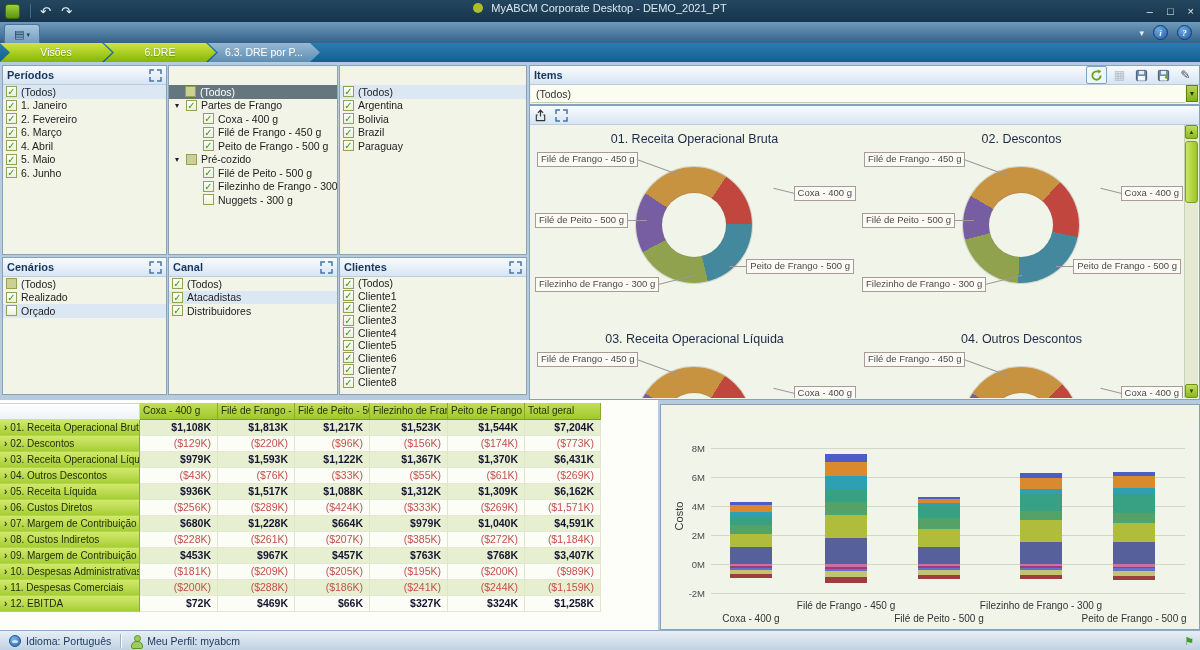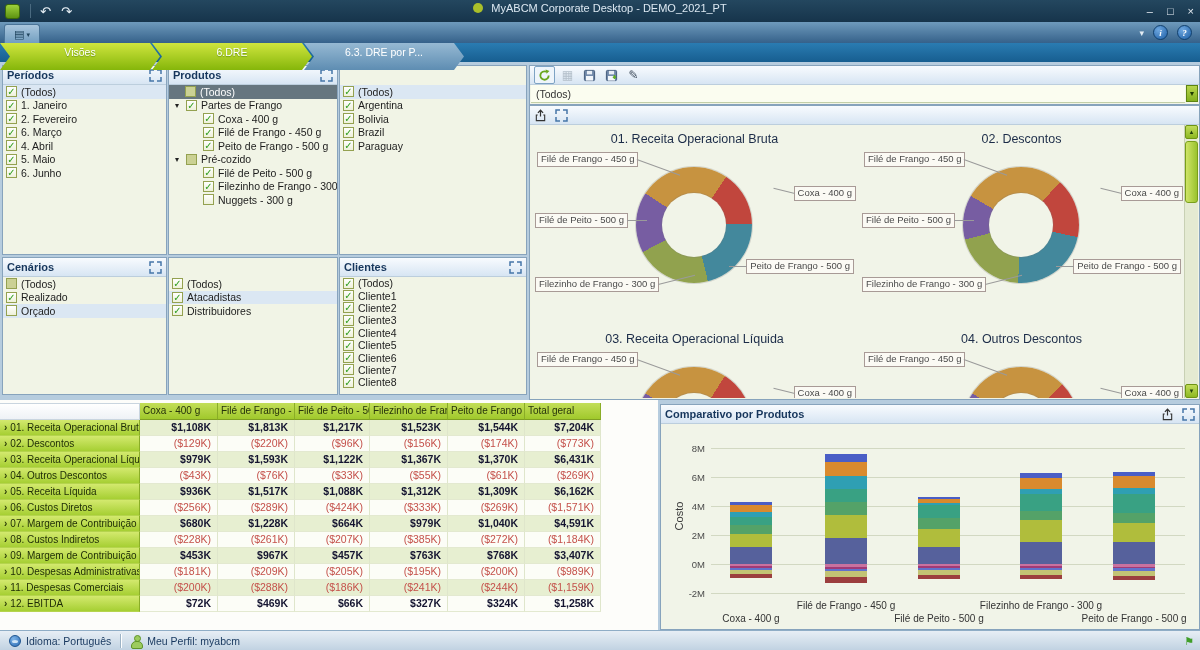--- a/index.html
+++ b/index.html
@@ -21,21 +21,21 @@
   .toolbar{position:absolute;left:0;top:22px;width:1200px;height:21px;background:linear-gradient(#6e9abc,#35618a);border-bottom:1px solid #24506f;}
   .menu-btn{position:absolute;left:4px;top:2px;height:19px;width:34px;background:linear-gradient(#a9c6dd,#6f9cbf);border:1px solid #4a7498;border-bottom:none;border-radius:3px 3px 0 0;display:flex;align-items:center;justify-content:center;gap:2px;color:#17364e;}
   .menu-btn .mi{font-size:11px;color:#20455f;}
   .menu-btn .md{font-size:7px;color:#20455f;}
   .toolbar-right{position:absolute;right:8px;top:0;height:21px;display:flex;align-items:center;gap:9px;}
   .tb-chevron{font-size:9px;color:#e4edf4;}
   .round-btn{width:13px;height:13px;border-radius:50%;background:radial-gradient(circle at 35% 30%,#6fa8e0,#1d5fa6);border:1px solid #10406e;color:#fff;font-size:9px;font-weight:bold;font-style:italic;display:flex;align-items:center;justify-content:center;font-family:"Liberation Serif","DejaVu Serif",serif;}
 
   
   .breadcrumbs{position:absolute;left:0;top:43px;width:1200px;height:19px;background:linear-gradient(#2a7cb2,#175e90);display:flex;}
-  .crumb{height:27px;line-height:19px;min-width:104px;text-align:center;font-size:10.5px;color:#fff;padding:0 28px;clip-path:polygon(0 0,calc(100% - 10px) 0,100% 50%,calc(100% - 10px) 100%,0 100%,10px 50%);position:relative;}
+  .crumb{height:19px;line-height:19px;min-width:104px;text-align:center;font-size:10.5px;color:#fff;padding:0 4px;clip-path:polygon(0 0,calc(100% - 10px) 0,100% 50%,calc(100% - 10px) 100%,0 100%,10px 50%);position:relative;}
   .crumb.green{background:linear-gradient(#cfe53e,#85b60a);color:#fff;text-shadow:0 1px 1px rgba(0,60,0,.35);}
   .crumb.blue{background:linear-gradient(#96b9d3,#5e8db2);}
   .crumb+.crumb{margin-left:-8px;}
   .crumb:nth-child(1){z-index:3}.crumb:nth-child(2){z-index:2}.crumb:nth-child(3){z-index:1}
 
   
   .main{position:absolute;left:0;top:62px;width:1200px;height:568px;background:#b6ccde;}
 
   .panel{position:absolute;border:1px solid #87a3bc;background:#f1f4e6;}
   .panel-h{height:18px;background:linear-gradient(#f8fbfe,#d7e5f3);border-bottom:1px solid #bccedd;display:flex;align-items:center;padding:0 4px;}
@@ -206,26 +206,20 @@
             <span class="cb checked">✓</span>
             <span class="lbl">5. Maio</span>
           </div>
           <div class="row">
             <span class="cb checked">✓</span>
             <span class="lbl">6. Junho</span>
           </div>
         </div>
     </div>
     <div class="panel" id="panel-produtos">
-      <div class="panel-h">
-          <span class="t">Produtos</span>
-        <svg class="ic-expand" viewBox="0 0 13 13">
-            <path d="M1 5V1h4M8 1h4v4M12 8v4H8M5 12H1V8" fill="none" stroke="#4576a8" stroke-width="1.5"></path>
-          </svg>
-        </div>
       <div class="panel-body" id="list-produtos">
           <div class="row sel-dark" style="padding-left: 16px;">
             <span class="cb partial"></span>
             <span class="lbl">(Todos)</span>
           </div>
           <div class="row" style="padding-left: 3px;">
             <span class="expander">▾</span>
             <span class="cb checked">✓</span>
             <span class="lbl">Partes de Frango</span>
           </div>
@@ -300,20 +294,26 @@
             <span class="cb checked">✓</span>
             <span class="lbl">Realizado</span>
           </div>
           <div class="row sel-light">
             <span class="cb unchecked"></span>
             <span class="lbl">Orçado</span>
           </div>
         </div>
     </div>
     <div class="panel" id="panel-canal">
+      <div class="panel-h">
+          <span class="t">Canal</span>
+        <svg class="ic-expand" viewBox="0 0 13 13">
+            <path d="M1 5V1h4M8 1h4v4M12 8v4H8M5 12H1V8" fill="none" stroke="#4576a8" stroke-width="1.5"></path>
+          </svg>
+        </div>
       <div class="panel-body" id="list-canal">
           <div class="row">
             <span class="cb checked">✓</span>
             <span class="lbl">(Todos)</span>
           </div>
           <div class="row sel-light">
             <span class="cb checked">✓</span>
             <span class="lbl">Atacadistas</span>
           </div>
           <div class="row">
@@ -364,20 +364,21 @@
           </div>
           <div class="row">
             <span class="cb checked">✓</span>
             <span class="lbl">Cliente8</span>
           </div>
         </div>
     </div>
 
     <div class="panel" id="panel-items">
       <div class="panel-h">
+        <span class="t">Items</span>
         <div class="items-icons">
           <span class="it-btn active">
             <svg width="13" height="13" viewBox="0 0 14 14">
                 <path d="M11.5 7 A4.5 4.5 0 1 1 8.8 2.9" fill="none" stroke="#69a61e" stroke-width="2"></path>
                 <path d="M8.2 0.6 L12.3 2.2 L9.2 5 Z" fill="#69a61e"></path>
               </svg>
             </span>
           <span class="it-btn">
               <span class="gridglyph">▦</span>
             </span>
@@ -584,30 +585,20 @@
           <div class="pv-c pos even">$72K</div>
           <div class="pv-c pos even">$469K</div>
           <div class="pv-c pos even">$66K</div>
           <div class="pv-c pos even">$327K</div>
           <div class="pv-c pos even">$324K</div>
           <div class="pv-c pos even">$1,258K</div>
         </div>
     </div>
 
     <div class="panel" id="panel-comp">
-      <div class="panel-h">
-        <span class="t">Comparativo por Produtos</span>
-        <svg class="ic-export" viewBox="0 0 14 14">
-            <path d="M7 1.5 V8 M4.2 4.2 L7 1.3 L9.8 4.2" stroke="#333" stroke-width="1.3" fill="none"></path>
-            <path d="M4 6.5 H2.5 V12.5 H11.5 V6.5 H10" stroke="#333" stroke-width="1.2" fill="none"></path>
-          </svg>
-        <svg class="ic-expand" viewBox="0 0 13 13">
-            <path d="M1 5V1h4M8 1h4v4M12 8v4H8M5 12H1V8" fill="none" stroke="#4576a8" stroke-width="1.5"></path>
-          </svg>
-      </div>
       <div class="comp-body">
         <div class="ylab">Costo</div>
         <div class="plot" id="plot">
             <div class="gl" style="top: 16px;"></div>
             <div class="ytick" style="top: 16px;">8M</div>
             <div class="gl" style="top: 45px;"></div>
             <div class="ytick" style="top: 45px;">6M</div>
             <div class="gl" style="top: 74px;"></div>
             <div class="ytick" style="top: 74px;">4M</div>
             <div class="gl" style="top: 103px;"></div>

